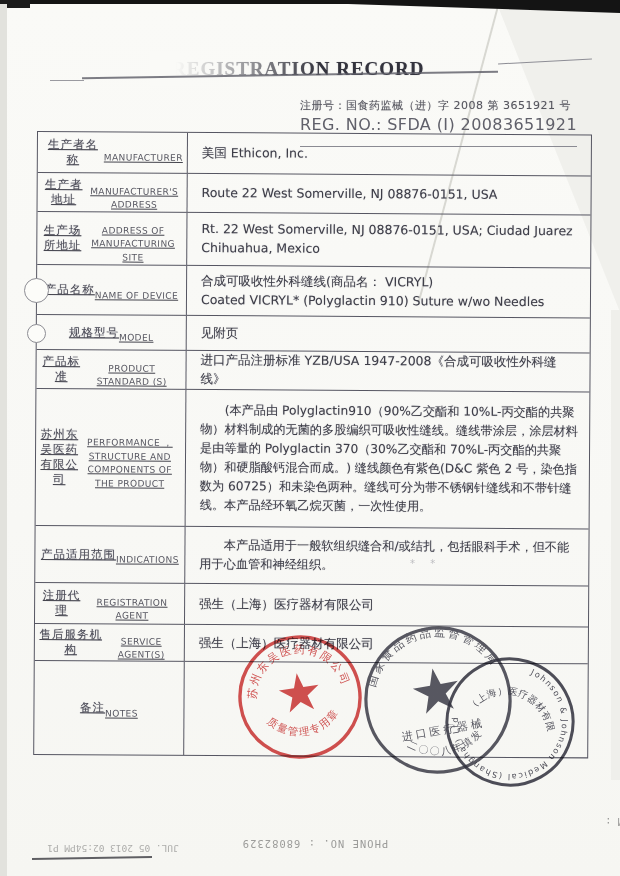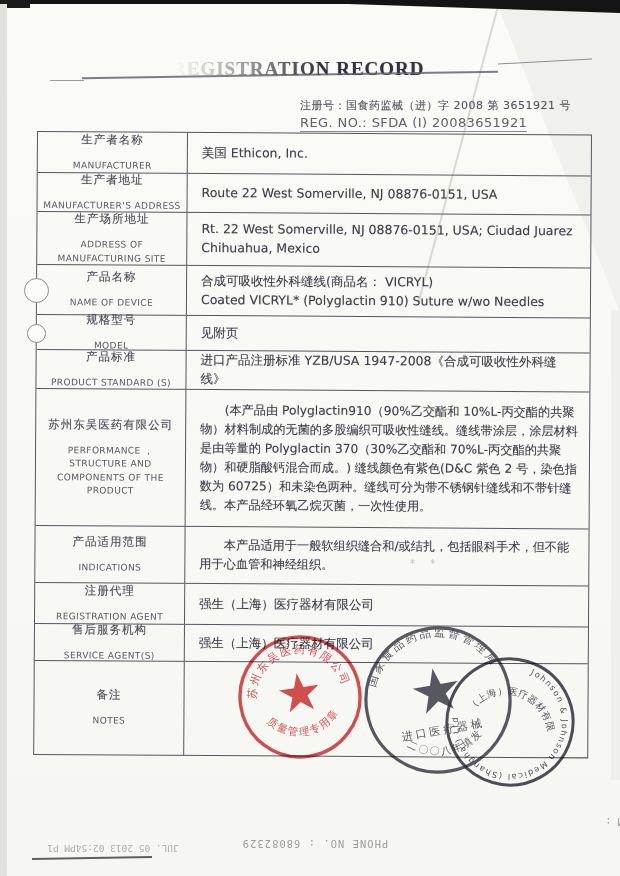--- a/index.html
+++ b/index.html
@@ -24,31 +24,31 @@
         text-shadow:0 0 1px rgba(60,60,80,.45);z-index:1;}
   .title-fade{position:absolute;left:150px;top:52px;width:170px;height:34px;z-index:2;
         background:linear-gradient(to right,rgba(250,250,247,1) 15%,rgba(250,250,247,0));}
   .strike{position:absolute;left:82px;top:74px;width:416px;height:2px;background:#5c5c66;
         opacity:.8;transform:rotate(-.9deg);z-index:3;}
   .strike2{position:absolute;left:498px;top:61px;width:94px;height:1px;background:#8d8d95;
         transform:rotate(-3deg);z-index:3;}
   .strike3{position:absolute;left:50px;top:80px;width:34px;height:1px;background:#9a9aa0;z-index:3;}
   .regcn{position:absolute;left:300px;top:98px;font-size:11px;color:#56565e;letter-spacing:.5px;
         text-shadow:0 0 1px rgba(80,80,100,.35);}
-  .regen{position:absolute;left:300px;top:115px;font-size:13px;color:#60606a;letter-spacing:.4px;
-        border-bottom:1px solid #8a8a92;padding-bottom:1px;}
+  .regen{position:absolute;left:300px;top:115px;font-size:16px;color:#60606a;letter-spacing:.4px;
+        border-bottom:1px solid #8a8a92;padding-bottom:12px;}
 
   
   .tbl{position:absolute;left:37px;top:131px;width:553px;border:1.4px solid #565662;
         transform:rotate(.35deg);transform-origin:top left;background:transparent;}
   .trow{display:flex;border-bottom:1.3px solid #565662;}
   .trow:last-child{border-bottom:none;}
   .lab{width:150px;min-width:150px;border-right:1.3px solid #565662;display:flex;
-        flex-direction:column;justify-content:center;align-items:center;text-align:center;
-        padding:4px 4px;box-sizing:border-box;}
+        flex-direction:row;justify-content:center;align-items:center;text-align:center;
+        padding:4px 4px;box-sizing:border-box;text-decoration:underline;}
   .lab-cn{font-size:11.5px;color:#4c4c57;letter-spacing:1px;text-shadow:0 0 1px rgba(70,70,95,.4);}
   .lab-en{font-size:9px;color:#565660;letter-spacing:.4px;margin-top:12px;line-height:1.5;}
   .val{flex:1;display:flex;flex-direction:column;justify-content:center;padding:4px 10px 4px 14px;
         font-size:12.5px;line-height:1.5;color:#3e3e48;white-space:pre-line;
         text-shadow:0 0 1px rgba(60,60,85,.35);box-sizing:border-box;}
   .val.indent{text-indent:2em;font-size:12.2px;line-height:1.55;}
   .r0{height:40px}.r1{height:38px}.r2{height:52px}.r3{height:49px}.r4{height:34px}
   .r5{height:38px}.r6{height:136px}.r7{height:56px}.r8{height:40px}.r9{height:36px}.r10{height:93px}
 
   

